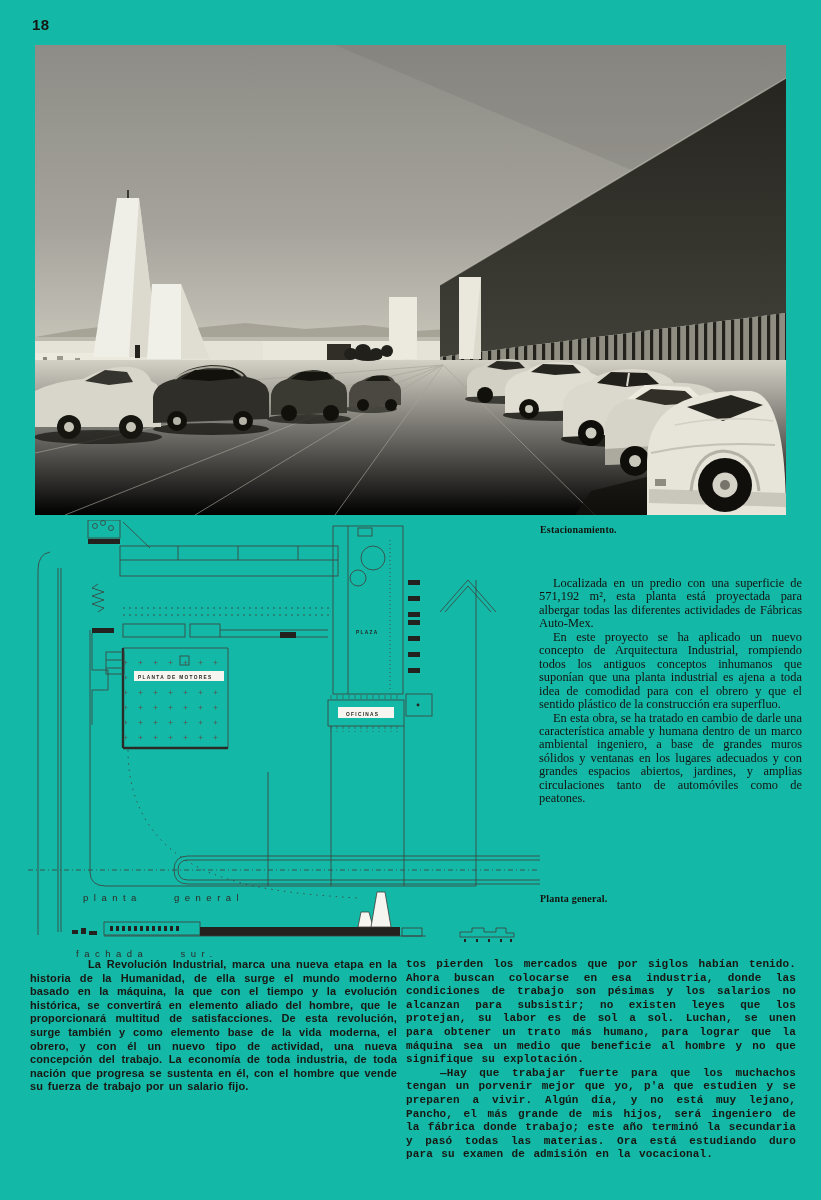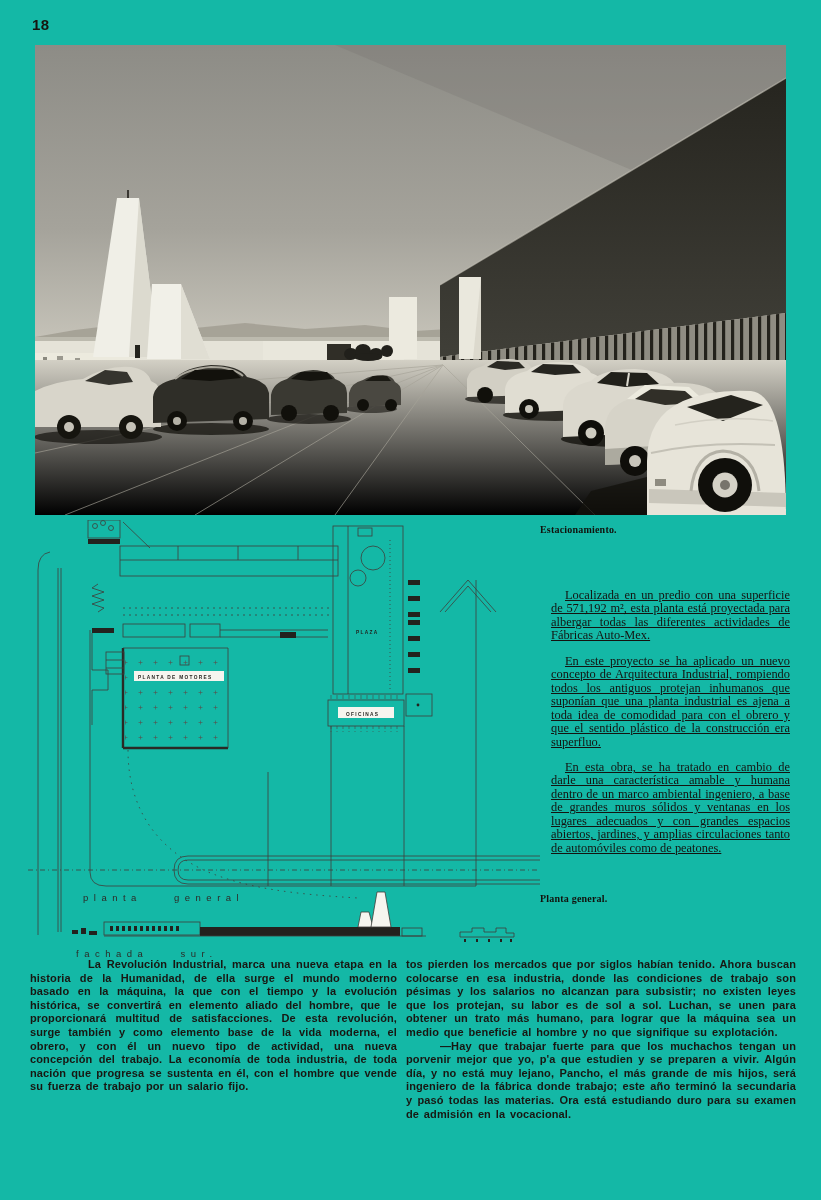--- a/index.html
+++ b/index.html
@@ -11,37 +11,37 @@
   
   .photo{left:35px;top:45px;width:751px;height:470px;}
   .photo svg{display:block;}
   
   .caption{font-weight:bold;font-size:10px;letter-spacing:.2px;color:#12110c;}
   .caption-estacionamiento{left:540px;top:524px;width:260px;}
   .caption-planta{left:540px;top:893px;width:260px;}
   
   .intro-col{left:539px;top:577px;width:263px;font-size:12.4px;line-height:13.45px;
              text-align:justify;color:#141310;}
-  .intro-col p{margin:12px;text-indent:14px;text-decoration:underline;}
+  .intro-col p{margin:0;text-indent:14px;}
   
   .plan{left:28px;top:520px;width:512px;height:444px;}
   .plan-line{stroke:#3f3e3a;stroke-width:.8;fill:none;}
   .plan-thick{stroke:#2a2925;stroke-width:2.4;fill:none;}
   .plan-fill{fill:#23221e;stroke:none;}
   .plan-label-sm{font-family:"Liberation Sans",sans-serif;font-weight:bold;font-size:4.8px;
                  letter-spacing:1.3px;fill:#201f1b;}
   .plan-label-lg{font-family:"Liberation Sans",sans-serif;font-size:9.5px;
                  letter-spacing:5.5px;word-spacing:24px;fill:#2c2b27;}
   
   .body-col{font-family:"Liberation Sans",sans-serif;font-weight:bold;font-size:11px;
             line-height:13.6px;text-align:justify;letter-spacing:.12px;word-spacing:1.6px;
             color:#181712;}
   .body-col p{margin:0;}
   .col-left{left:30px;top:958px;width:367px;}
-  .col-right{left:406px;top:958px;width:390px;}
+  .col-right{left:406px;top:958px;width:390px;font-family:Liberation Mono, monospace;}
   .indent-lg{text-indent:58px;}
   .indent-md{text-indent:34px;}
   .indent-0{text-indent:0;}
 </style>
 </head>
 <body>
 
 <div class="page">
 
   <div class="abs page-number">18</div>
@@ -203,21 +203,21 @@
         <circle cx="690" cy="440" r="5" fill="#77746b"></circle>
       </g>
     </svg>
   </figure>
 
   <div class="abs caption caption-estacionamiento">Estacionamiento.</div>
   <div class="abs caption caption-planta">Planta general.</div>
 
   <div class="abs intro-col">
     <p>Localizada en un predio con una superficie de 571,192 m², esta planta está proyectada para albergar todas las diferentes actividades de Fábricas Auto-Mex.</p>
-    <p>En este proyecto se ha aplicado un nuevo concepto de Arquitectura Industrial, rompiendo todos los antiguos protejan inhumanos que suponían que una planta industrial es ajena a toda idea de comodidad para con el obrero y que el sentido plástico de la construcción era superfluo.</p>
+    <p>En este proyecto se ha aplicado un nuevo concepto de Arquitectura Industrial, rompiendo todos los antiguos conceptos inhumanos que suponían que una planta industrial es ajena a toda idea de comodidad para con el obrero y que el sentido plástico de la construcción era superfluo.</p>
     <p>En esta obra, se ha tratado en cambio de darle una característica amable y humana dentro de un marco ambiental ingeniero, a base de grandes muros sólidos y ventanas en los lugares adecuados y con grandes espacios abiertos, jardines, y amplias circulaciones tanto de automóviles como de peatones.</p>
   </div>
 
   <div class="abs plan">
     <svg width="512" height="444" viewBox="0 0 512 444">
       <defs>
         <pattern id="crosses" width="15" height="15" patternUnits="userSpaceOnUse">
           <g stroke="#55534e" stroke-width=".6">
             <line x1="5.5" y1="7.5" x2="9.5" y2="7.5"></line>
               <line x1="7.5" y1="5.5" x2="7.5" y2="9.5"></line>

